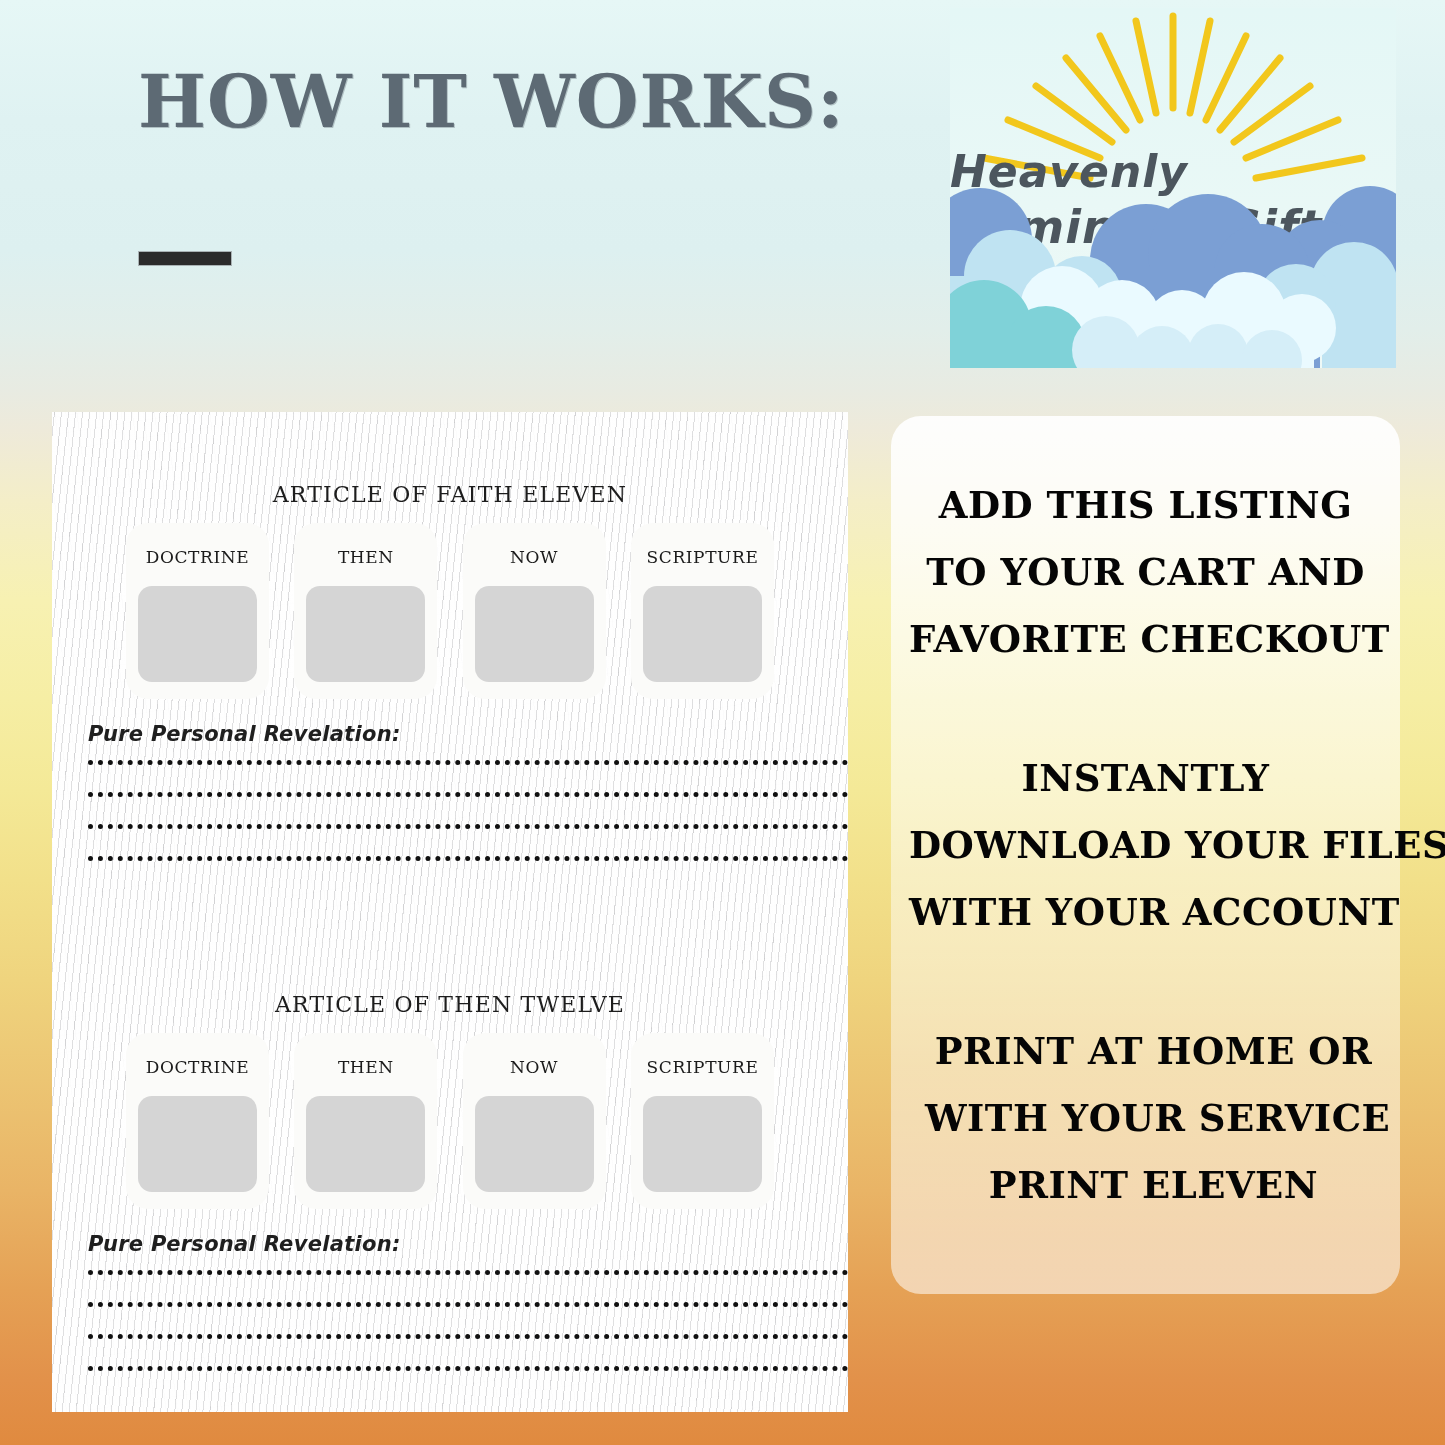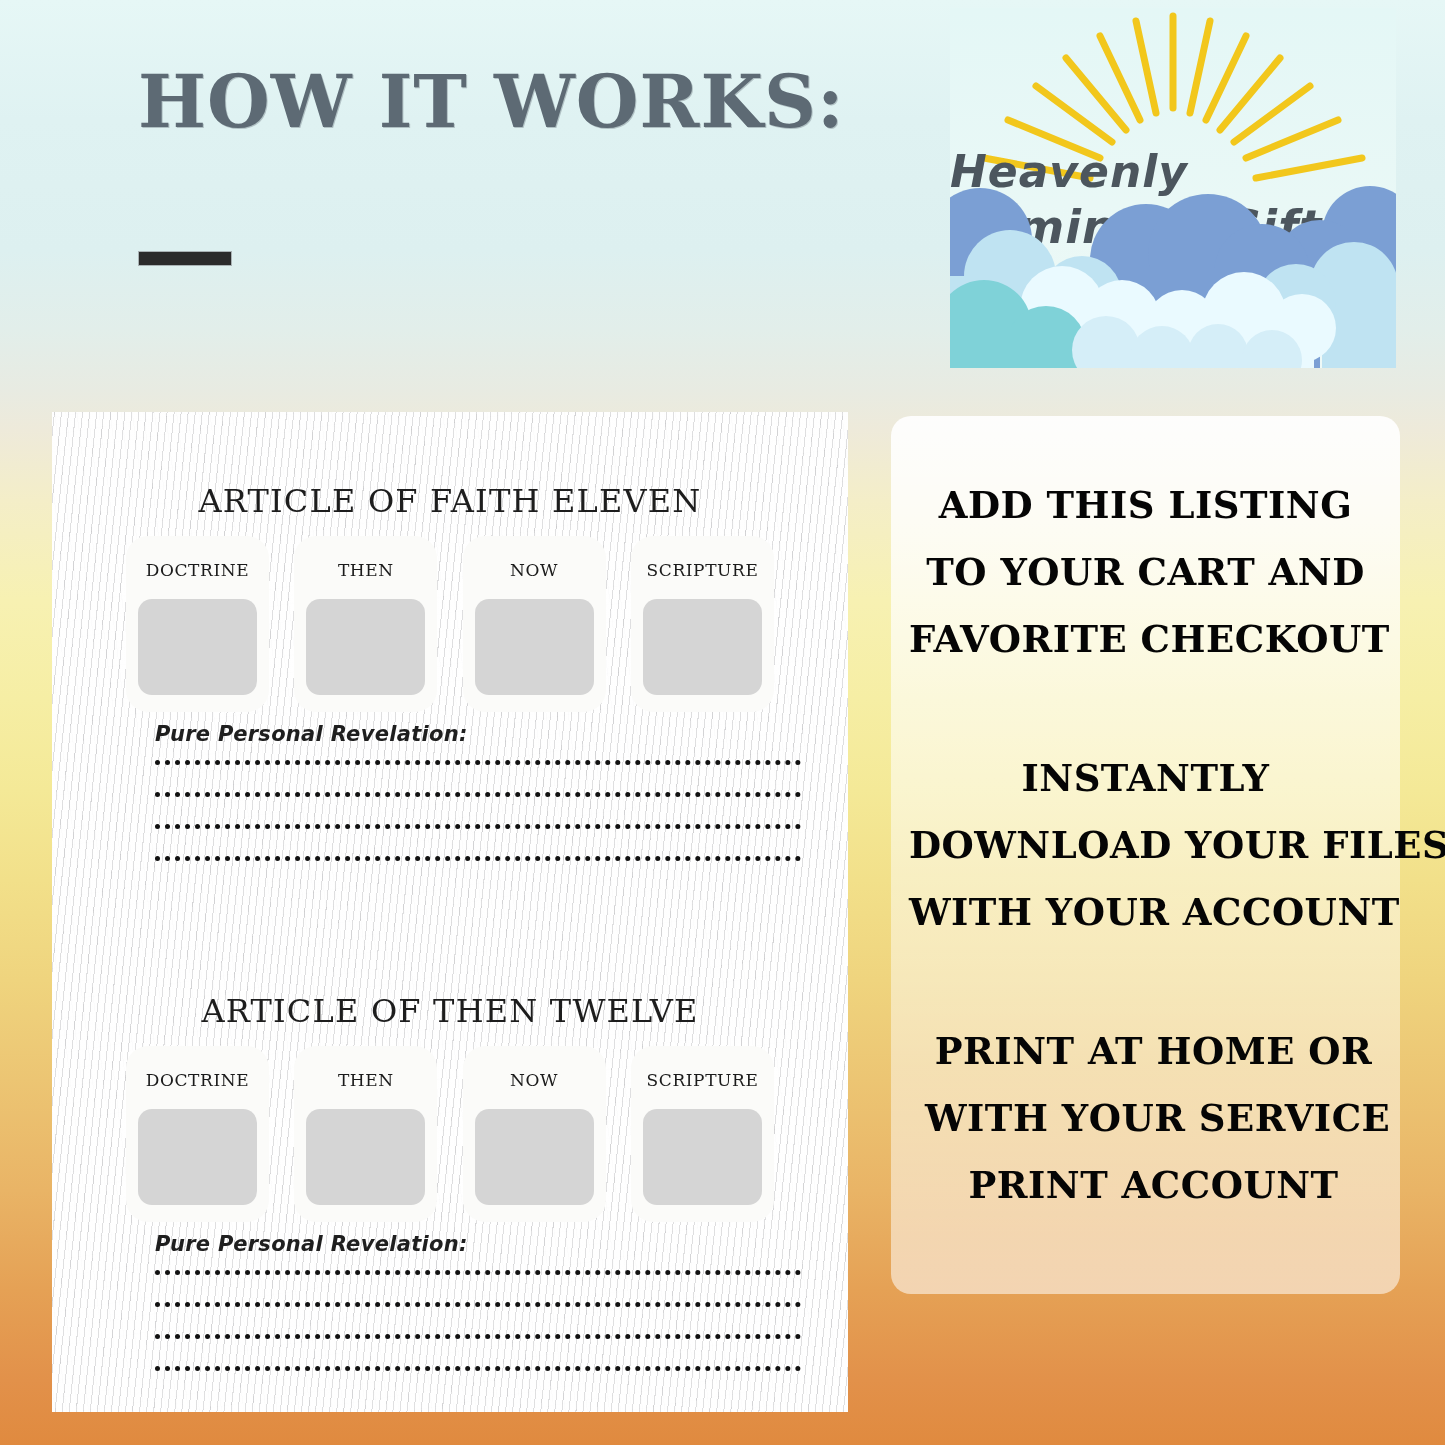--- a/index.html
+++ b/index.html
@@ -113,21 +113,21 @@
       repeating-linear-gradient(171deg, rgba(255,255,255,0.55) 0px, rgba(255,255,255,0.55) 5px, rgba(172,172,178,0.25) 5px, rgba(172,172,178,0.25) 6px, rgba(255,255,255,0.5) 6px, rgba(255,255,255,0.5) 17px),
       repeating-linear-gradient(14deg, rgba(255,255,255,0.4) 0px, rgba(255,255,255,0.4) 9px, rgba(160,160,168,0.2) 9px, rgba(160,160,168,0.2) 10px, rgba(255,255,255,0.35) 10px, rgba(255,255,255,0.35) 29px),
       linear-gradient(to bottom, #ececed 0%, #f6f6f6 22%, #e9e9ea 46%, #f7f7f7 68%, #fbfbfb 88%, #ffffff 100%);
   }
   #worksheet-inner { position: absolute; inset: 0; }
 
   .aof-section { position: absolute; left: 0; width: 796px; }
   .aof-heading {
     font-family: "DejaVu Serif", "Liberation Serif", serif;
     font-weight: 400;
-    font-size: 32px;
+    font-size: 22px;
     letter-spacing: 1.2px;
     color: #1d1d1d;
     text-align: center;
   }
   .card-row {
     display: flex;
     justify-content: space-between;
     margin-top: 16px;
     padding: 0 74px;
     gap: 18px;
@@ -150,21 +150,21 @@
     line-height: 1;
   }
   .card-box {
     margin-top: 20px;
     width: 119px;
     height: 96px;
     background: #d5d5d5;
     border-radius: 14px;
   }
 
-  .rev-block { position: absolute; left: 0; width: 852px; padding: 0 103px; }
+  .rev-block { position: absolute; left: 0; width: 852px; padding: 0 36px; }
   .rev-label {
     font-family: "DejaVu Sans", sans-serif;
     font-style: italic;
     font-weight: 700;
     font-size: 21px;
     color: #1f1f1f;
     letter-spacing: 0.3px;
   }
   .rev-lines { margin-top: 14px; }
   .rev-line {
@@ -174,21 +174,21 @@
   }
   .rev-line:last-child { margin-bottom: 0; }
 
   
   #instructions-panel {
     position: absolute;
     left: 891px;
     top: 416px;
     width: 509px;
     height: 878px;
-    border-radius: 20px;
+    border-radius: 30px;
     background: linear-gradient(to bottom,
         rgba(255,255,255,0.92) 0%,
         rgba(255,255,255,0.80) 14%,
         rgba(255,255,255,0.60) 32%,
         rgba(255,255,255,0.48) 52%,
         rgba(255,255,255,0.45) 74%,
         rgba(255,255,255,0.50) 92%,
         rgba(255,255,255,0.55) 100%);
     padding: 56px 18px 40px 18px;
   }
@@ -370,18 +370,18 @@
 
     <div class="instr-group" id="instr-group-2">
       <div class="instr-line">INSTANTLY</div>
       <div class="instr-line">DOWNLOAD YOUR FILES</div>
       <div class="instr-line">WITH YOUR ACCOUNT</div>
     </div>
 
     <div class="instr-group" id="instr-group-3">
       <div class="instr-line">PRINT AT HOME OR</div>
       <div class="instr-line">WITH YOUR SERVICE</div>
-      <div class="instr-line">PRINT ACCOUNT</div>
+      <div class="instr-line">PRINT ELEVEN</div>
     </div>
 
   </div>
 
 </div>
 
 </body></html>

